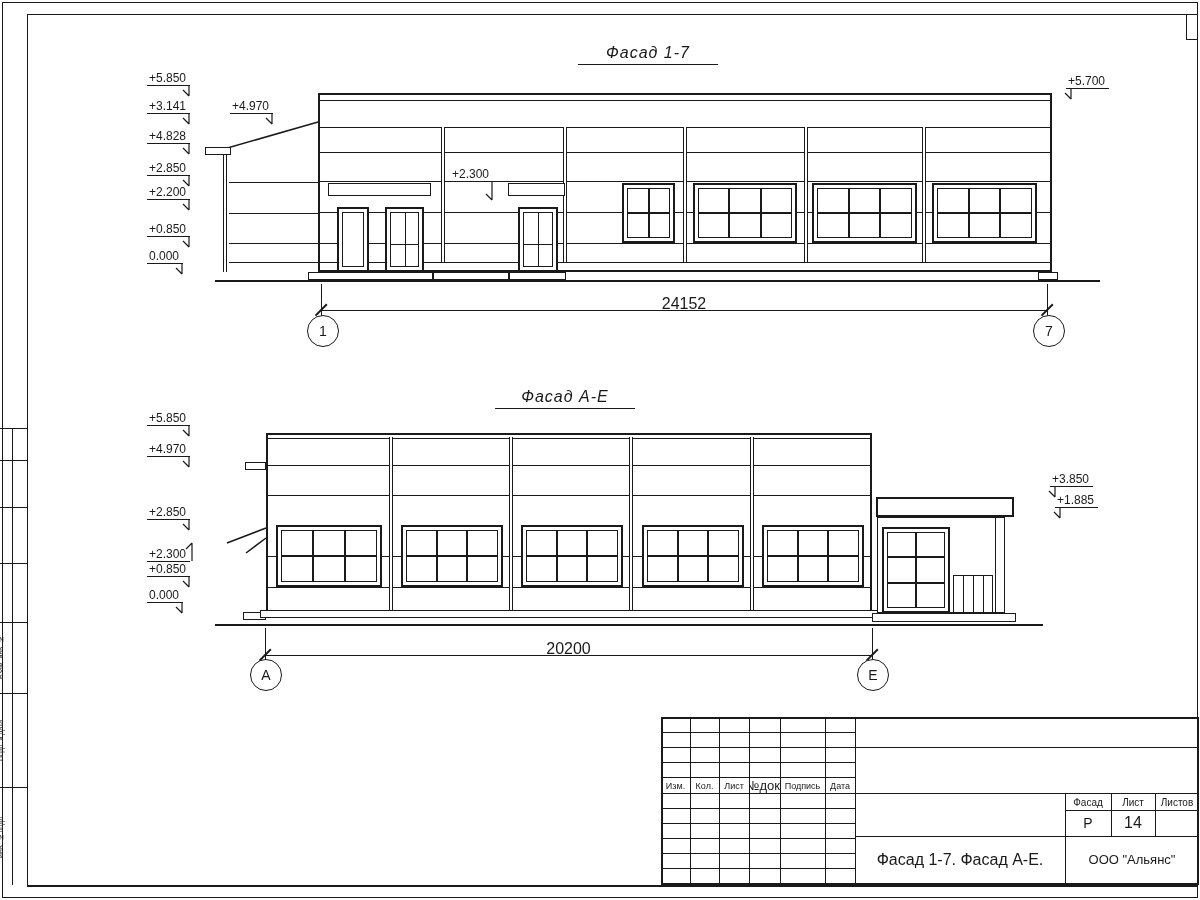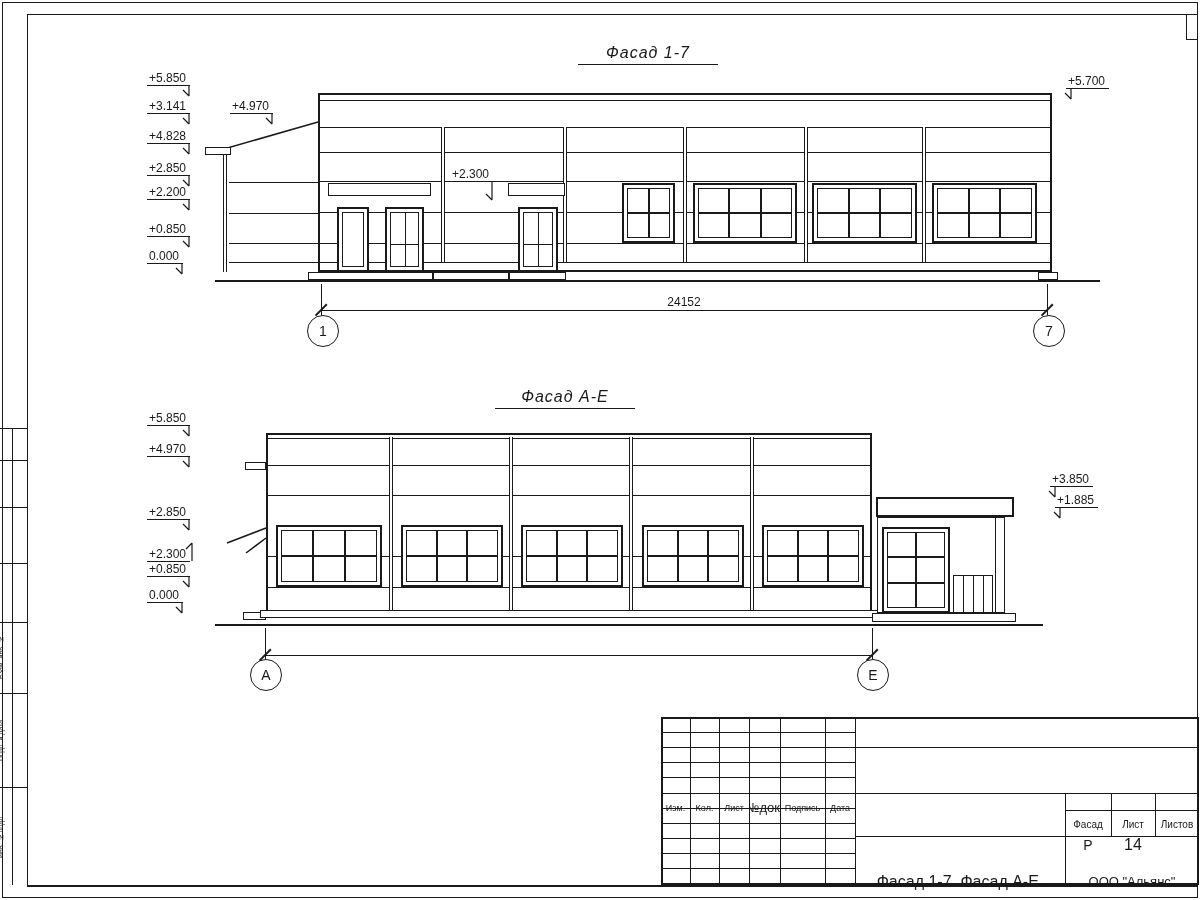--- a/index.html
+++ b/index.html
@@ -23,26 +23,26 @@
   .door .rail{position:absolute;left:4px;right:4px;top:58%;height:1px;background:#1a1a1a;}
   .ftitle{position:absolute;font-size:16px;font-style:italic;text-align:center;
           padding-bottom:2px;border-bottom:1px solid #1a1a1a;letter-spacing:1px;}
   .emark{position:absolute;}
   .emark .etext{font-size:12px;line-height:13px;text-align:center;white-space:nowrap;
                 border-bottom:1px solid #1a1a1a;padding:0 4px 0 2px;}
   .emark svg{position:absolute;}
   .emark.down svg{right:-3px;top:13px;}
   .emark.down.left-arr svg{right:auto;left:-3px;}
   .emark.up svg{right:-6px;top:-8px;}
-  .dimlabel{position:absolute;font-size:12px;text-align:center;}
+  .dimlabel{position:absolute;font-size:16px;text-align:center;}
   .tick{position:absolute;width:16px;height:1.5px;background:#1a1a1a;transform:rotate(-45deg);}
   .axc{position:absolute;width:30px;height:30px;border:1px solid #1a1a1a;border-radius:50%;
        display:flex;align-items:center;justify-content:center;font-size:14px;background:#fff;}
   .cell{position:absolute;display:flex;align-items:center;justify-content:center;
-        font-size:9px;white-space:nowrap;overflow:hidden;margin-top:22px;}
+        font-size:9px;white-space:nowrap;overflow:hidden;}
   .sidetxt{position:absolute;left:-5px;width:10px;writing-mode:vertical-rl;
            transform:rotate(180deg);font-size:7px;display:flex;align-items:center;
            justify-content:center;white-space:nowrap;}
   svg line{stroke:#1a1a1a;stroke-width:1.5;}
 </style>
 </head>
 <body>
 
 <div class="sheet">
 
@@ -310,20 +310,21 @@
   <div class="rect" style="left:243px;top:612px;width:23px;height:8px;"></div>
   <div class="rect" style="left:260px;top:610px;width:618px;height:8px;"></div>
   <div class="rect" style="left:872px;top:613px;width:144px;height:9px;"></div>
   <div class="hl" style="left:215px;top:624px;width:828px;height:2px;"></div>
 
   <div class="vl" style="left:265px;top:628px;height:34px;"></div>
   <div class="vl" style="left:872px;top:628px;height:34px;"></div>
   <div class="hl" style="left:265px;top:655px;width:607px;"></div>
   <div class="tick" style="left:257px;top:654px;"></div>
   <div class="tick" style="left:864px;top:654px;"></div>
+  <div class="dimlabel" style="left:265px;top:640px;width:607px;">20200</div>
   <div class="axc" style="left:250px;top:659px;">А</div>
   <div class="axc" style="left:857px;top:659px;">Е</div>
 
   <div class="emark down" style="left:147px;top:412px;">
     <div class="etext">+5.850</div>
     <svg width="12" height="14">
         <path d="M8 0 V11 M8 11 L2 5" fill="none" stroke="#1a1a1a" stroke-width="1.2"></path>
       </svg>
     </div>
   <div class="emark down" style="left:147px;top:443px;">

